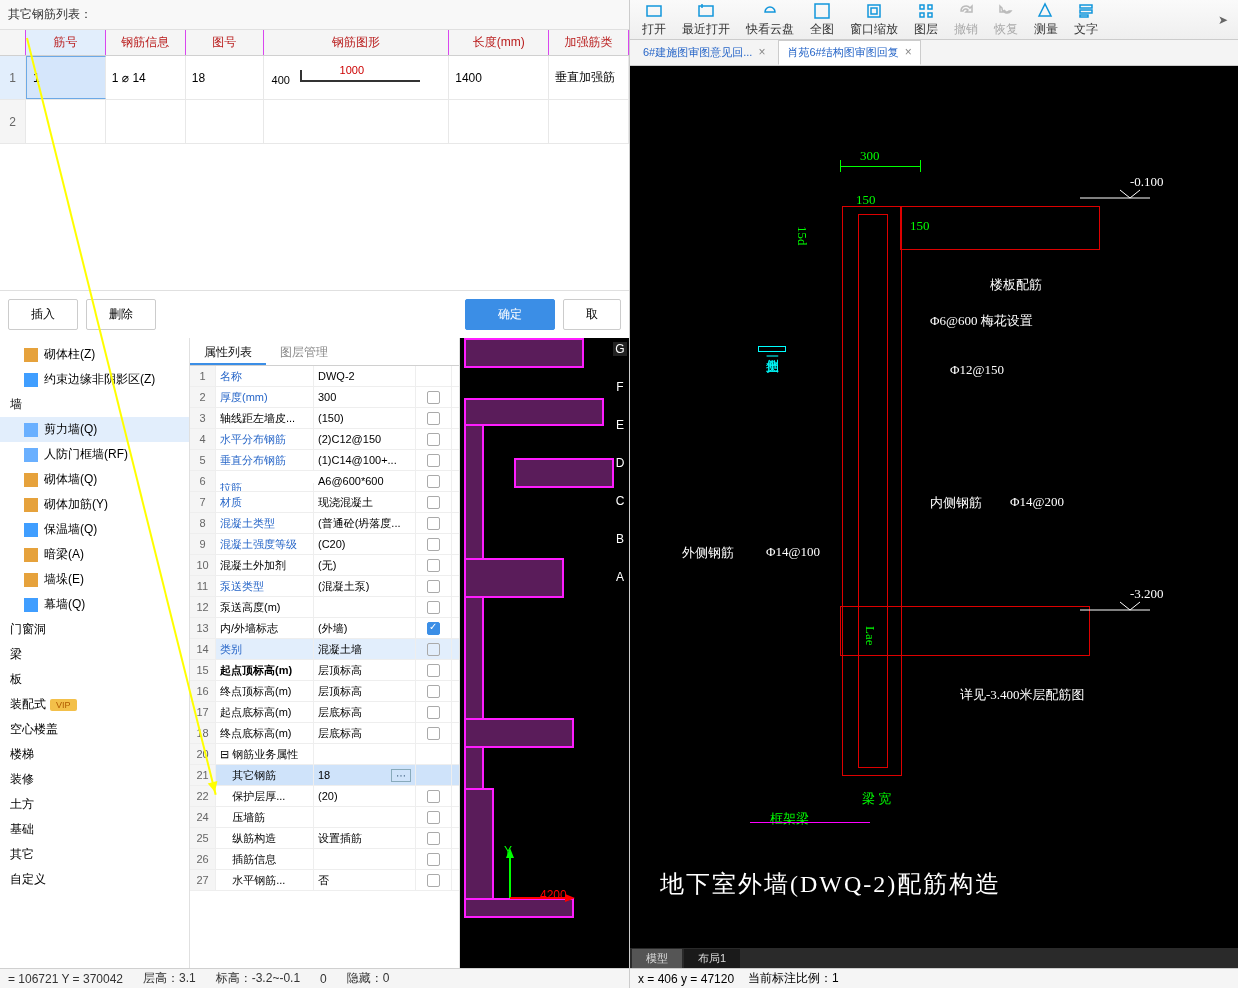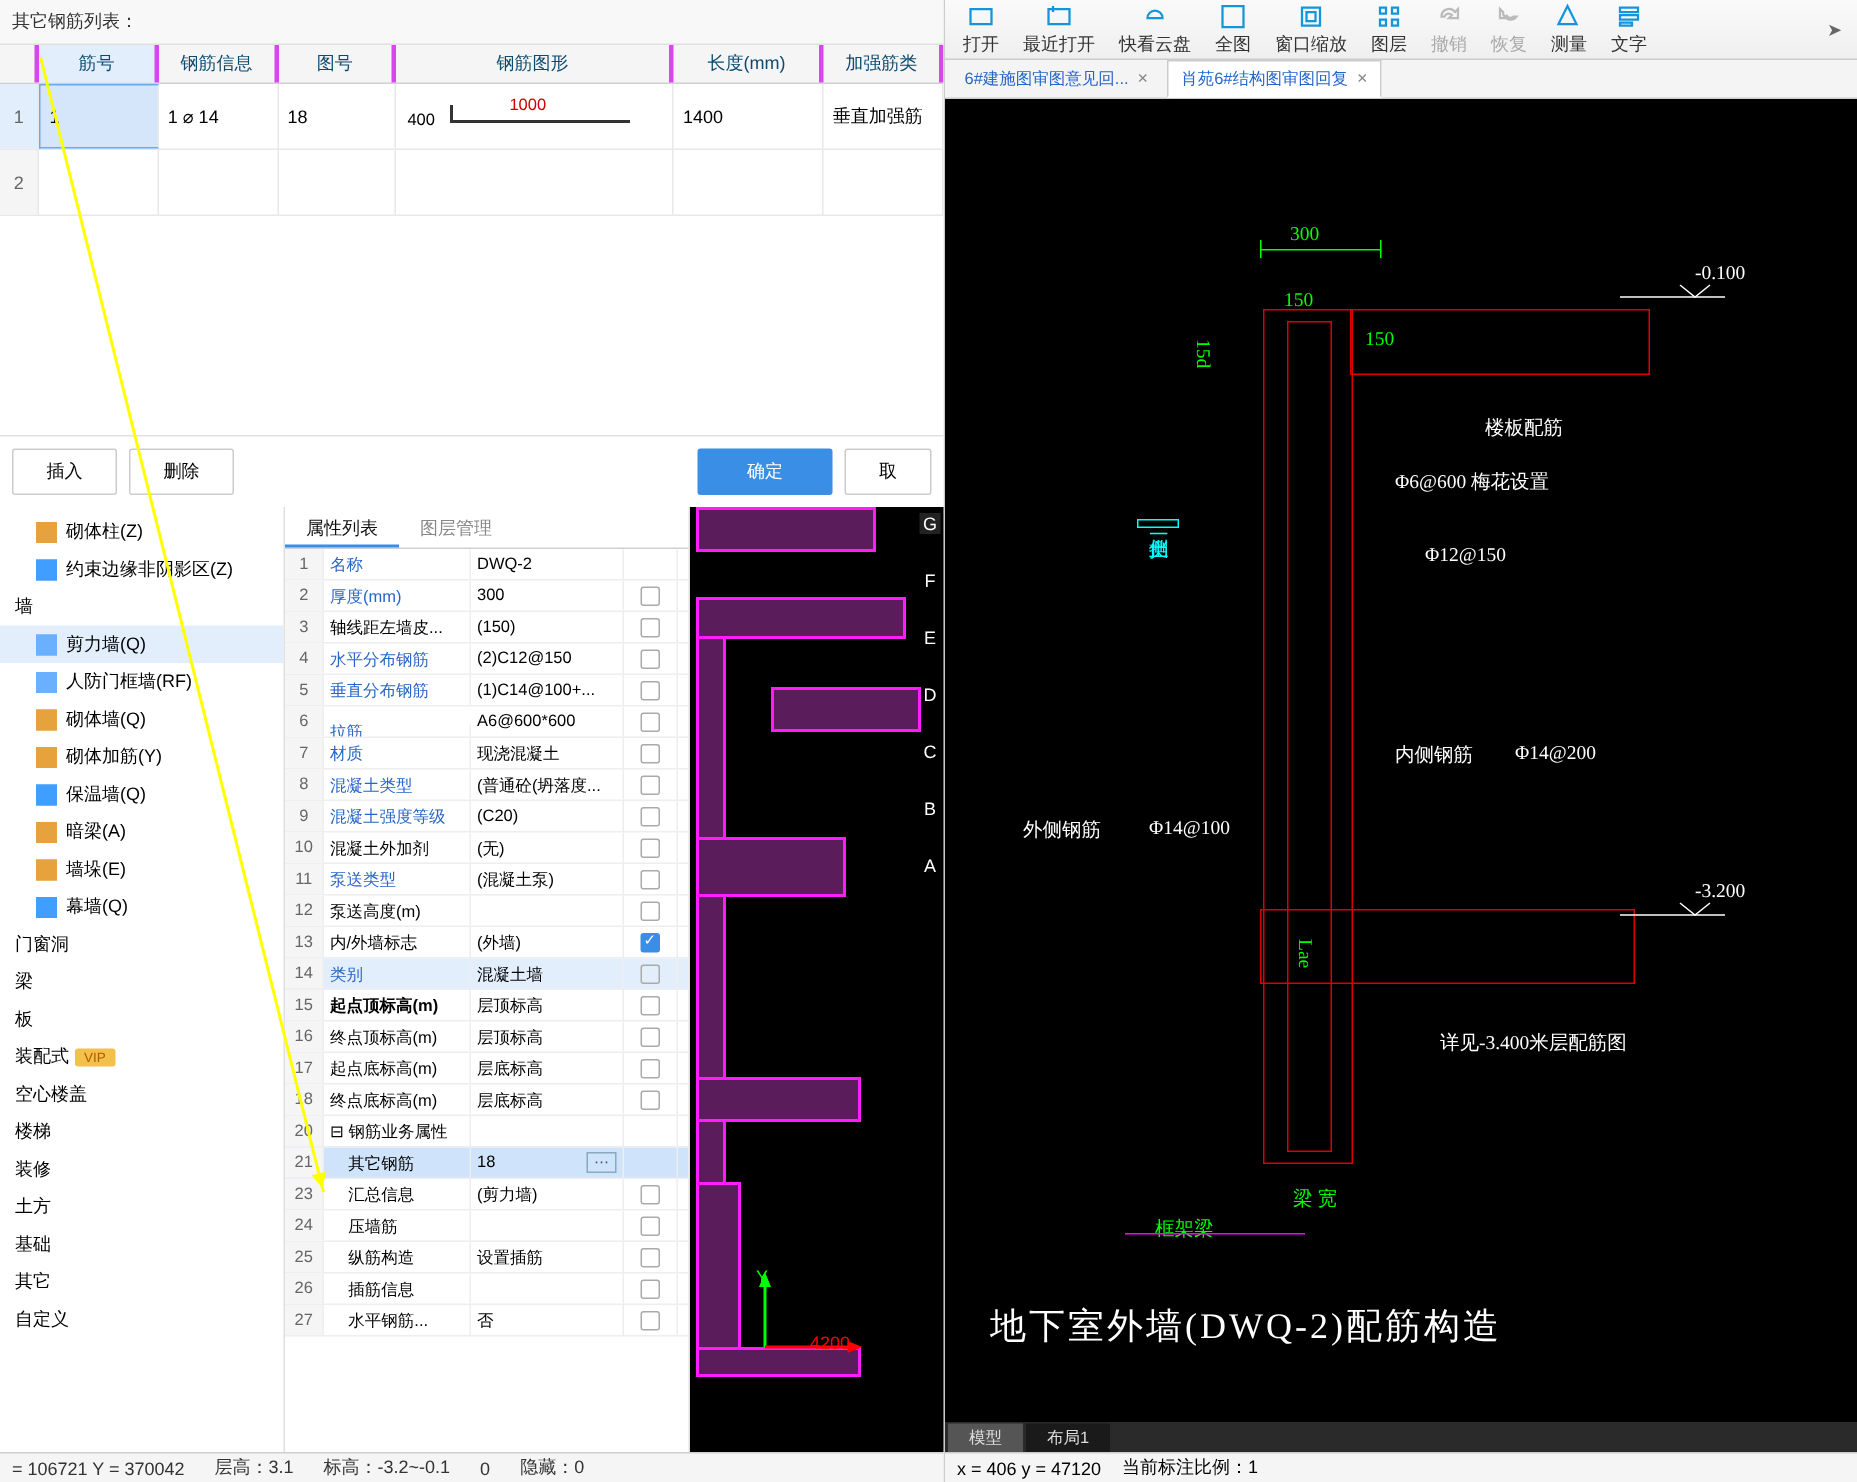--- a/index.html
+++ b/index.html
@@ -2,21 +2,21 @@
 <html><head>
 <meta charset="utf-8">
 <style>
 *{box-sizing:border-box;margin:0;padding:0;font-family:"Microsoft YaHei",sans-serif;font-size:12px}
 body{width:1238px;height:988px;display:flex;background:#fff;position:relative}
 .left-panel{width:630px;height:988px;display:flex;flex-direction:column;position:relative;border-right:1px solid #ccc}
 .right-panel{width:608px;height:988px;display:flex;flex-direction:column;background:#f0f0f0}
 .rebar-title{padding:6px 8px;color:#333;border-bottom:1px solid #e0e0e0;background:#f8f8f8}
 .rebar-grid{height:260px;overflow:hidden;background:#fff;position:relative}
 .rgrid-head{display:flex;height:26px;background:#f5f5f5;border-bottom:1px solid #d0d0d0}
-.rgrid-head>div{border-right:3px solid #d946ef;display:flex;align-items:center;justify-content:center;color:#0c4a6e}
+.rgrid-head>div{border-right:1px solid #d946ef;display:flex;align-items:center;justify-content:center;color:#b91c1c}
 .rgrid-row{display:flex;height:44px;border-bottom:1px solid #e8e8e8}
 .rgrid-row>div{border-right:1px solid #e8e8e8;display:flex;align-items:center;padding:0 6px}
 .rowhdr{width:26px;background:#f5f5f5;justify-content:center;color:#666}
 .c-jh{width:80px}.c-info{width:80px}.c-tu{width:78px}.c-shape{width:186px}.c-len{width:100px}.c-jq{width:80px}
 .sel{background:#e2eefc}
 .seljh{background:#d5e6fb;border:1px solid #6ca9e6}
 .rebar-btns{padding:8px;display:flex;gap:8px;border-top:1px solid #e0e0e0;background:#fff}
 .btn{padding:6px 22px;border:1px solid #ccc;background:#fff;cursor:pointer;border-radius:2px}
 .btn-primary{background:#3b8ee6;color:#fff;border-color:#3b8ee6;padding:6px 32px}
 .lower{flex:1;display:flex;min-height:0}
@@ -308,23 +308,23 @@
             <div class="pval"></div>
             <div class="padd"></div>
           </div>
           <div class="prow hl2">
             <div class="pn sel">21</div>
             <div class="pname" style="white-space: pre;">    其它钢筋</div>
             <div class="pval">18<span class="dots">⋯</span></div>
             <div class="padd"></div>
           </div>
           <div class="prow">
-            <div class="pn">23</div>
-            <div class="pname" style="white-space: pre;">    汇总信息</div>
-            <div class="pval">(剪力墙)</div>
+            <div class="pn">22</div>
+            <div class="pname" style="white-space: pre;">    保护层厚...</div>
+            <div class="pval">(20)</div>
             <div class="padd">
               <span class="chk"></span>
             </div>
           </div>
           <div class="prow">
             <div class="pn">24</div>
             <div class="pname" style="white-space: pre;">    压墙筋</div>
             <div class="pval"></div>
             <div class="padd">
               <span class="chk"></span>

